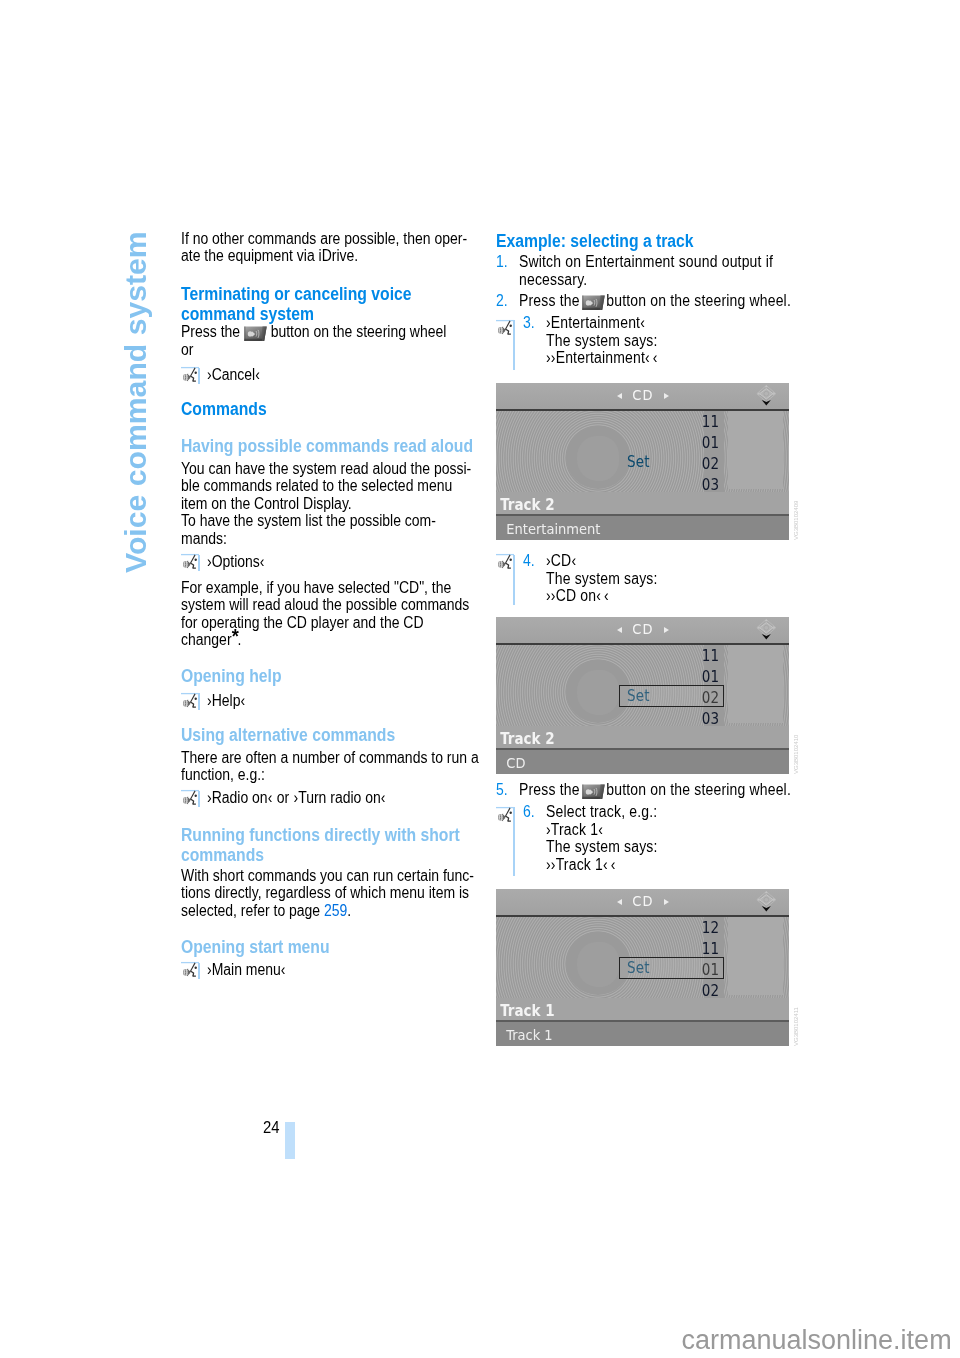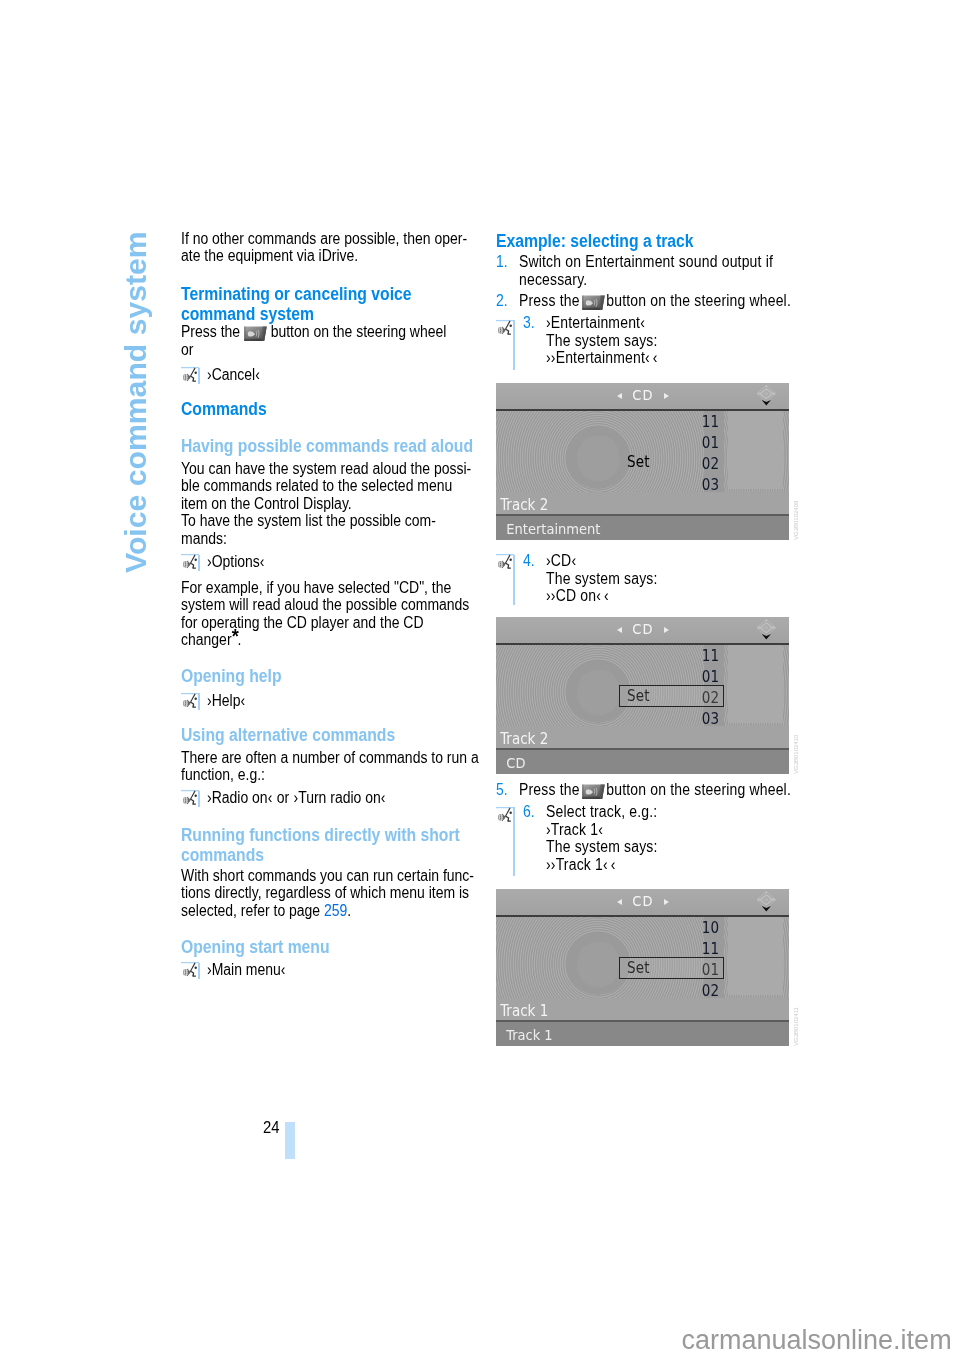--- a/index.html
+++ b/index.html
@@ -57,41 +57,41 @@
   .vicon-slot.tall3 .vbar{height:50px;}
   .vicon-slot.tall4 .vbar{height:69px;}
 
   
   .screen{position:absolute;width:293px;height:157px;overflow:hidden;
           font-family:"DejaVu Sans",sans-serif;font-stretch:condensed;}
   .scr-head{position:absolute;left:0;top:0;width:293px;height:26px;
             background:linear-gradient(#ababab,#a1a1a1);}
   .scr-headline{position:absolute;left:0;top:26px;width:293px;height:2px;background:#3d3d3d;}
   .scr-body{position:absolute;left:0;top:28px;width:293px;height:81px;background:#a0a0a0;overflow:hidden;}
-  .scr-track{position:absolute;left:0;top:109px;width:343px;height:22px;background:#a3a3a3;}
+  .scr-track{position:absolute;left:0;top:109px;width:343px;height:22px;background:#a3a3a3;font-weight:bold;}
   .scr-sepline{position:absolute;left:0;top:131px;width:293px;height:2px;background:#5c5c5c;}
   .scr-status{position:absolute;left:0;top:133px;width:293px;height:31px;background:#888888;}
   .scr-title{position:absolute;left:0;top:3.6px;width:293px;text-align:center;
              font-size:14.5px;color:#f6f6f6;letter-spacing:1.1px;
              text-indent:0.8px;}
   .scr-arrowl,.scr-arrowr{position:absolute;top:9.5px;width:0;height:0;
              border-top:3.2px solid transparent;border-bottom:3.2px solid transparent;}
   .scr-arrowl{left:121px;border-right:5px solid #ececec;}
   .scr-arrowr{left:167.5px;border-left:5px solid #ececec;}
   .scr-joy{position:absolute;left:258.5px;top:0px;width:24px;height:26px;overflow:visible;}
   .scr-disc{position:absolute;left:-158px;top:-213px;width:520px;height:520px;
       background:repeating-radial-gradient(circle at 50% 50%,
         rgba(255,255,255,0.13) 0px, rgba(255,255,255,0.13) 0.45px,
         rgba(255,255,255,0.0) 0.85px, rgba(0,0,0,0.05) 1.45px,
         rgba(255,255,255,0.0) 1.95px, rgba(255,255,255,0.13) 2.35px);}
   .scr-hub{position:absolute;left:70px;top:15px;width:64px;height:63px;border-radius:50%;
            background:#9a9a9a;}
   .scr-hub2{position:absolute;left:81px;top:25px;width:42px;height:45px;border-radius:46% 42% 44% 48%;
            background:#9e9e9e;}
-  .scr-set{position:absolute;left:131px;top:41.5px;font-size:15px;color:#000000;letter-spacing:0.2px;}
+  .scr-set{position:absolute;left:131px;top:41.5px;font-size:15px;color:#0c4a6e;letter-spacing:0.2px;}
   .scr-rightpanel{position:absolute;left:232.3px;top:0;width:54.7px;height:78.2px;background:#aaaaaa;}
   .scr-darkcol{position:absolute;left:208px;top:0;width:20px;height:81px;background:#9a9a9a;}
   .scr-numcol{position:absolute;left:155px;top:0;width:68px;height:81px;}
   .scr-num{position:absolute;left:0;width:68px;text-align:right;font-size:15px;color:#0f172a;}
   .scr-selbox{position:absolute;border:1.6px solid #232323;background:rgba(185,185,185,0.22);}
   .scr-tracklbl{position:absolute;left:4.3px;top:4.2px;font-size:15px;color:#f4f4f4;}
   .scr-time{position:absolute;right:3.5px;top:4.2px;font-size:15px;color:#f4f4f4;}
   .scr-statuslbl{position:absolute;left:10.3px;top:5.2px;font-size:14.5px;color:#eeeeee;}
   .scr-code{position:absolute;font-size:6px;color:#c9c9c9;white-space:nowrap;
             transform-origin:0 0;}
@@ -584,21 +584,21 @@
         </div>
         <div class="scr-headline"></div>
         <div class="scr-body">
           <div class="scr-disc"></div>
           <div class="scr-hub"></div>
           <div class="scr-hub2"></div>
           <div class="scr-rightpanel"></div>
           <div class="scr-darkcol"></div>
           <div class="scr-set">Set</div>
           <div class="scr-numcol">
-            <div class="scr-num" style="top:2.3px;">10</div>
+            <div class="scr-num" style="top:2.3px;">12</div>
             <div class="scr-num" style="top:22.8px;">11</div>
             <div class="scr-num" style="top:43.8px;color:#151515;">01</div>
             <div class="scr-num" style="top:64.8px;">02</div>
           </div>
         </div>
         <div class="scr-selbox" style="left:122.5px;top:68.1px;width:103px;height:19.5px;"></div>
         <div class="scr-track">
           <div class="scr-tracklbl">Track 1</div>
           <div class="scr-time">00:00</div>
         </div>

